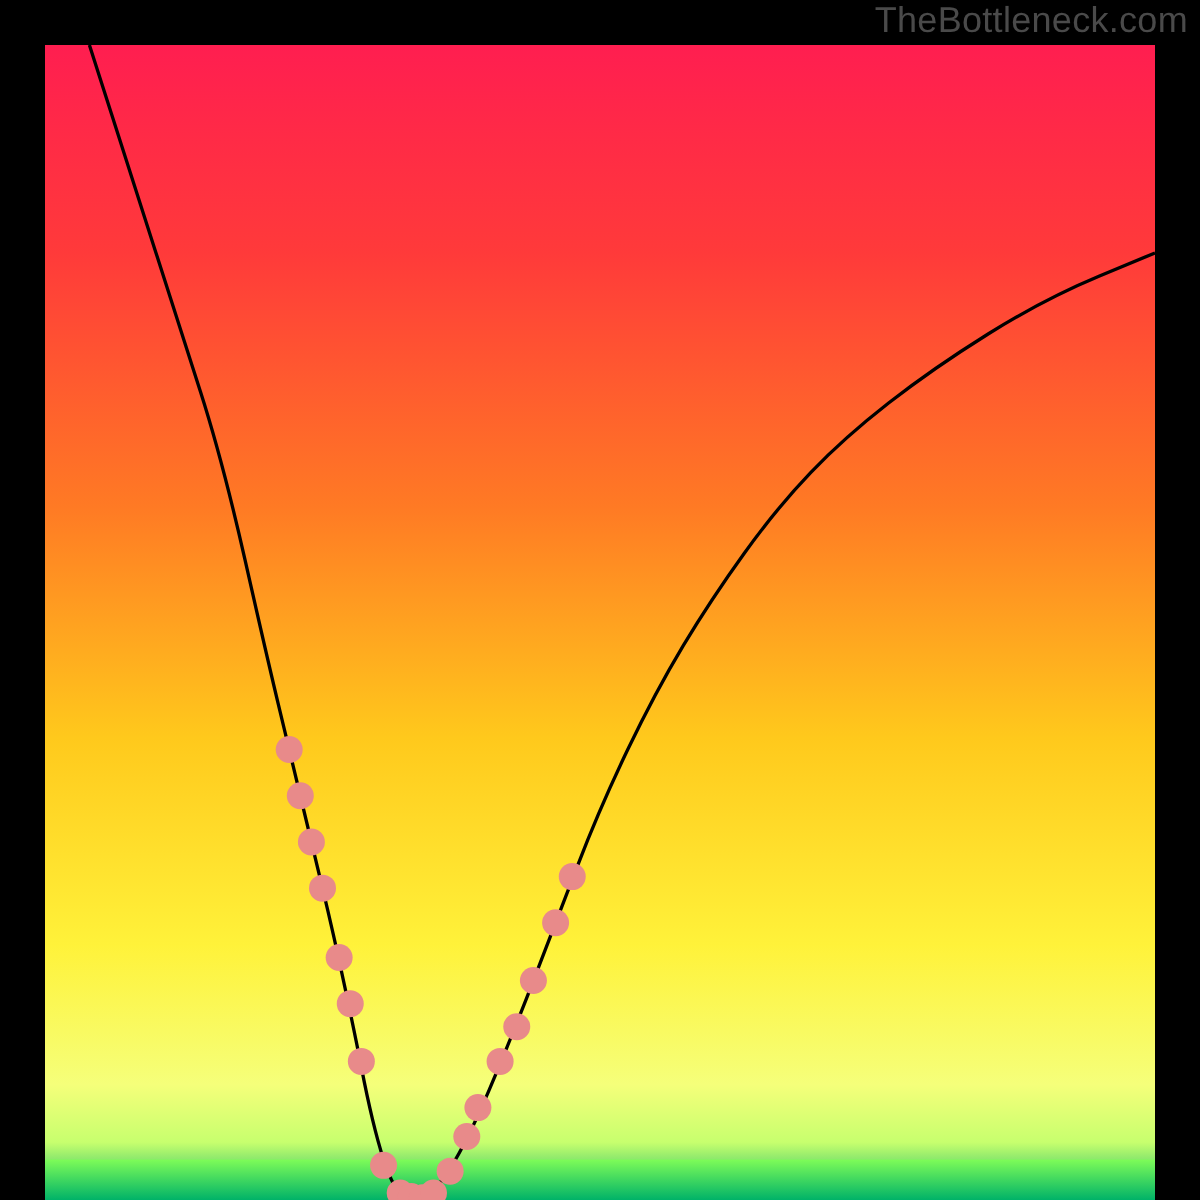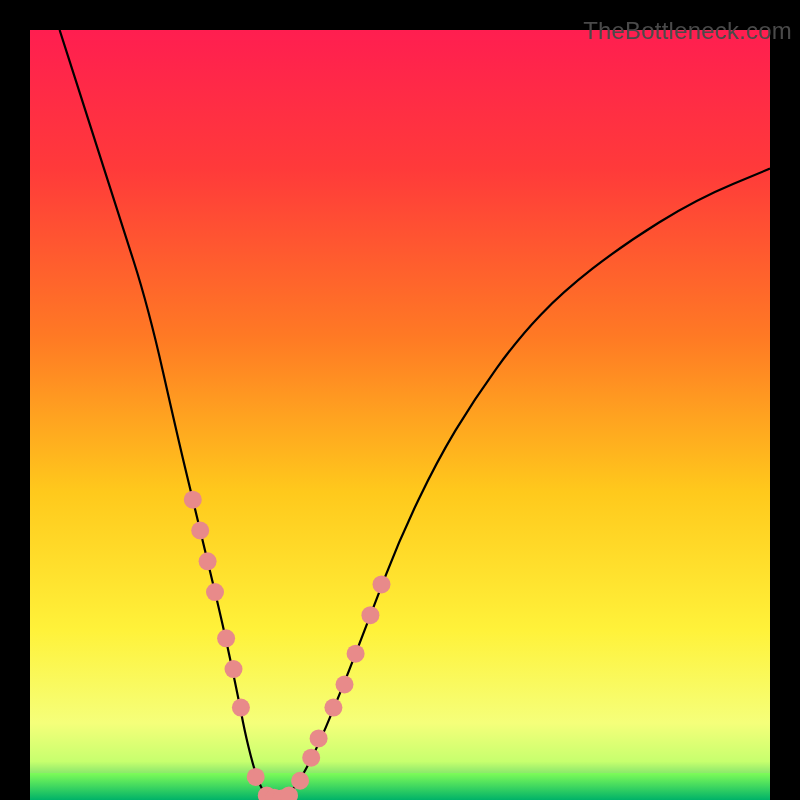--- a/index.html
+++ b/index.html
@@ -28,21 +28,21 @@
   }
   .svg-layer {
     position: absolute;
     left: 0;
     top: 0;
     width: 100%;
     height: 100%;
   }
   .watermark {
     position: absolute;
-    top: 17px;
+    top: 0;
     right: 8px;
     color: #4a4a4a;
     font-size: 24px;
     font-weight: 500;
     letter-spacing: 0.2px;
   }
 </style>
 </head>
 <body>
 

